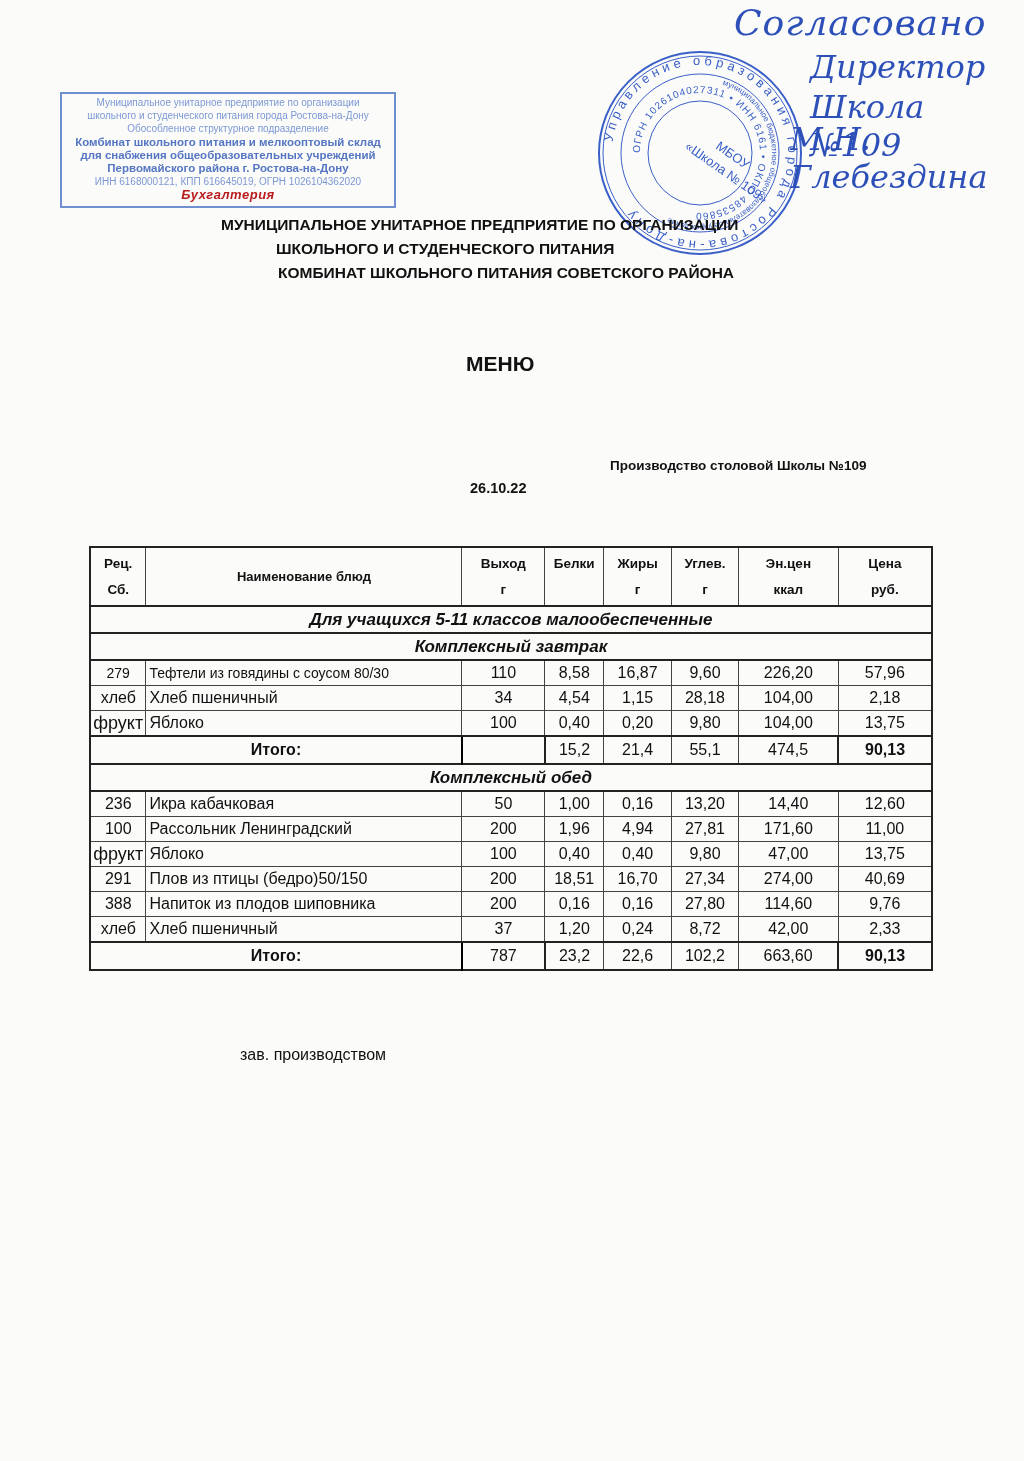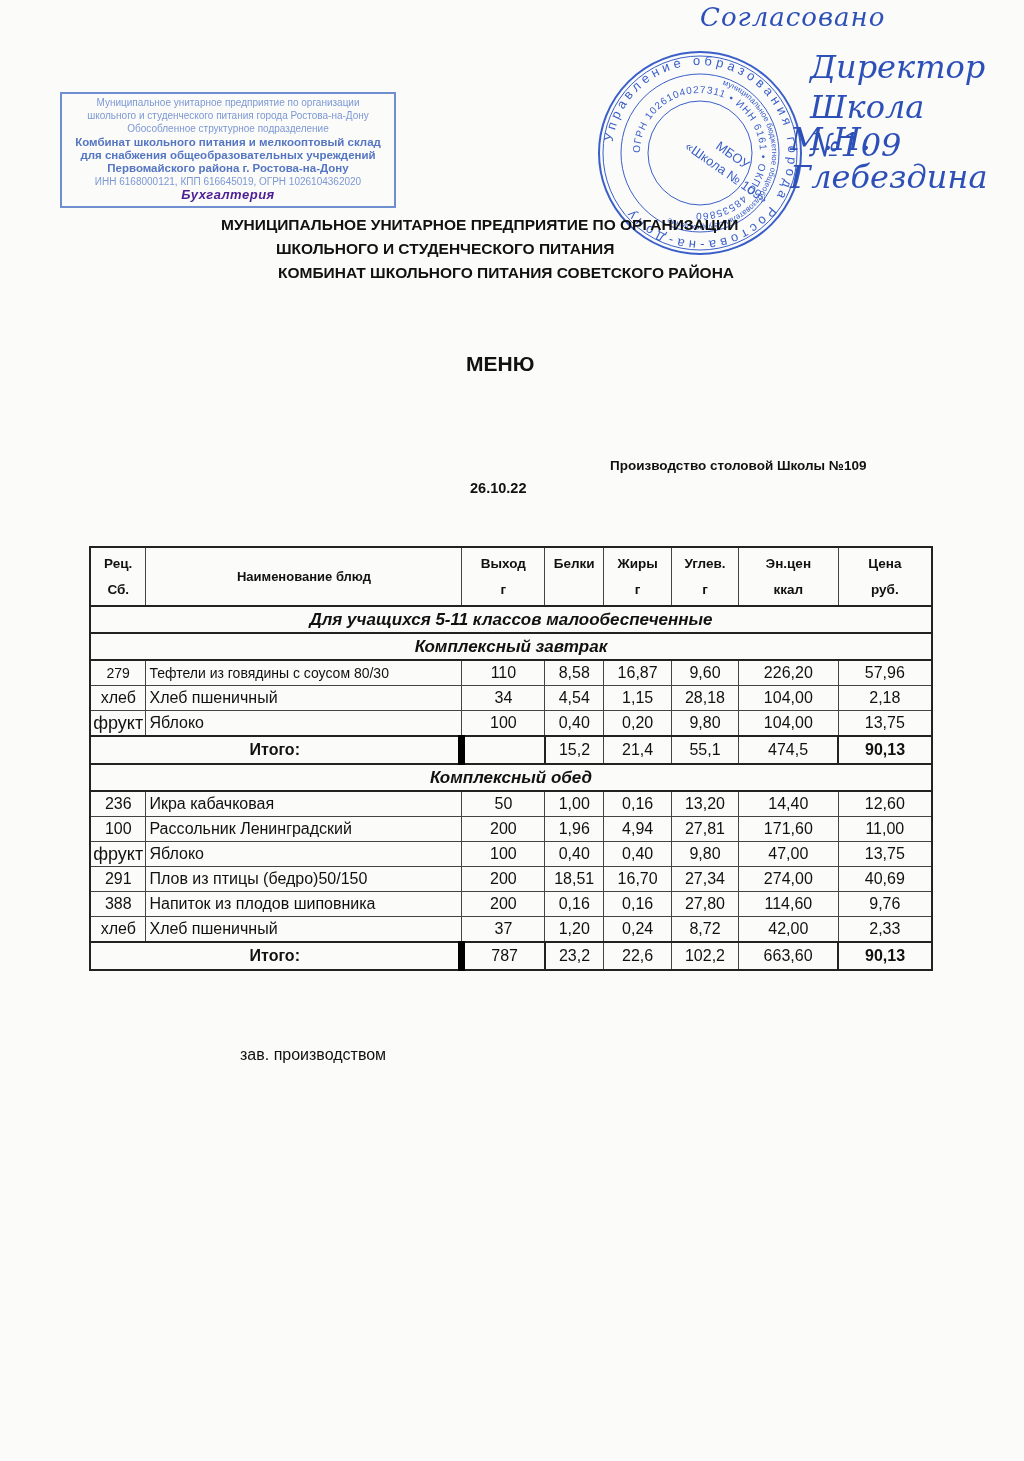--- a/index.html
+++ b/index.html
@@ -13,28 +13,28 @@
 
   
   .rect-stamp {
     left: 60px; top: 92px; width: 336px; height: 116px;
     border: 2px solid #6f8fd0; color: #5f80c8;
     text-align: center; font-size: 10.5px; line-height: 13.2px;
     box-sizing: border-box; padding-top: 2px;
   }
   .rect-stamp .small { font-size: 10px; color: #7c98d4; }
   .rect-stamp .big { font-size: 11.5px; font-weight: bold; color: #5576c2; }
-  .rect-stamp .acct { font-size: 13px; font-weight: bold; font-style: italic; color: #4c1d95; letter-spacing: 0.5px; }
+  .rect-stamp .acct { font-size: 13px; font-weight: bold; font-style: italic; color: #b91c1c; letter-spacing: 0.5px; }
 
   
   .round-stamp { left: 595px; top: 48px; width: 210px; height: 210px; }
 
   
   .hand { color: #2d4fb8; font-family: "DejaVu Serif", serif; font-style: italic; }
-  .h1 { left: 700px; top: 2px; font-size: 26px; letter-spacing: 1px; }
+  .h1 { left: 734px; top: 2px; font-size: 36px; letter-spacing: 1px; }
   .h2 { left: 810px; top: 48px; font-size: 32px; }
   .h3 { left: 810px; top: 88px; font-size: 32px; }
   .h4 { left: 790px; top: 120px; font-size: 32px; }
 
   .org { font-weight: bold; font-size: 15.5px; }
   .org1 { left: 221px; top: 216px; }
   .org2 { left: 276px; top: 240px; }
   .org3 { left: 278px; top: 264px; }
 
   .title { left: 466px; top: 352px; font-weight: bold; font-size: 21px; }
@@ -58,21 +58,21 @@
   table.menu td.name.small { font-size: 14px; }
   table.menu td.code.small { font-size: 18px; margin-top: 30px; }
   table.menu td.code.mid { font-size: 14px; }
   table.menu tr.section td, table.menu tr.sub td {
     font-weight: bold; font-style: italic; font-size: 17px; height: 25px;
     border-top: 2px solid #222; border-bottom: 2px solid #222;
   }
   table.menu tr.total td { font-weight: normal; height: 26px; border-top: 2px solid #222; }
   table.menu tr.total td.lbl { font-weight: bold; }
   table.menu tr.total td.price { font-weight: bold; border: 2px solid #222; }
-  table.menu tr.total td.blank { border-left: 7px solid #000000; border-right: 2px solid #222; }
+  table.menu tr.total td.blank { border-left: 2px solid #000000; border-right: 2px solid #222; }
 
   .footer { left: 240px; top: 1046px; font-size: 16px; }
 </style>
 </head>
 <body>
 
 <div class="abs rect-stamp">
   <div class="small">Муниципальное унитарное предприятие по организации</div>
   <div class="small">школьного и студенческого питания города Ростова-на-Дону</div>
   <div class="small">Обособленное структурное подразделение</div>

